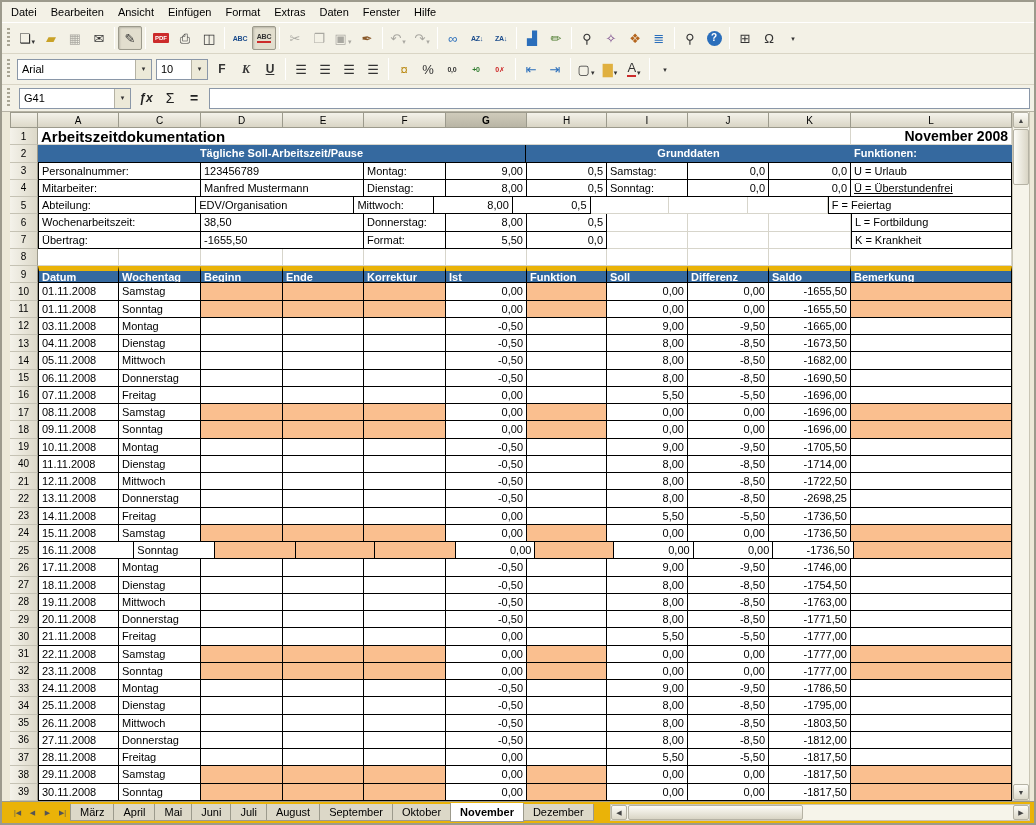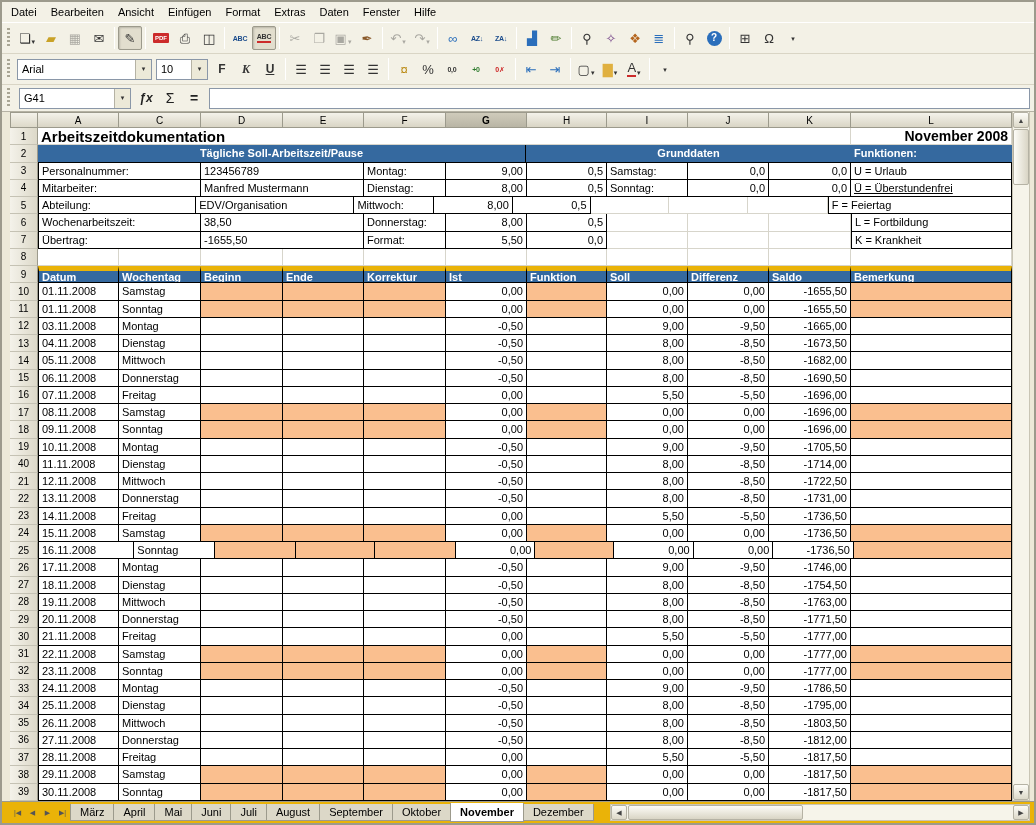--- a/index.html
+++ b/index.html
@@ -572,21 +572,21 @@
             <div class="rowhead">22</div>
             <div class="cell b bl" style="width: 81px;">13.11.2008</div>
             <div class="cell b" style="width: 82px;">Donnerstag</div>
             <div class="cell b" style="width: 82px;"></div>
             <div class="cell b" style="width: 81px;"></div>
             <div class="cell b" style="width: 82px;"></div>
             <div class="cell b ar" style="width: 81px;">-0,50</div>
             <div class="cell b" style="width: 80px;"></div>
             <div class="cell b ar" style="width: 81px;">8,00</div>
             <div class="cell b ar" style="width: 81px;">-8,50</div>
-            <div class="cell b ar" style="width: 82px;">-1731,00</div>
+            <div class="cell b ar" style="width: 82px;">-2698,25</div>
             <div class="cell b" style="width: 161px;"></div>
           </div>
           <div class="grid-row">
             <div class="rowhead">23</div>
             <div class="cell b bl" style="width: 81px;">14.11.2008</div>
             <div class="cell b" style="width: 82px;">Freitag</div>
             <div class="cell b" style="width: 82px;"></div>
             <div class="cell b" style="width: 81px;"></div>
             <div class="cell b" style="width: 82px;"></div>
             <div class="cell b ar" style="width: 81px;">0,00</div>

